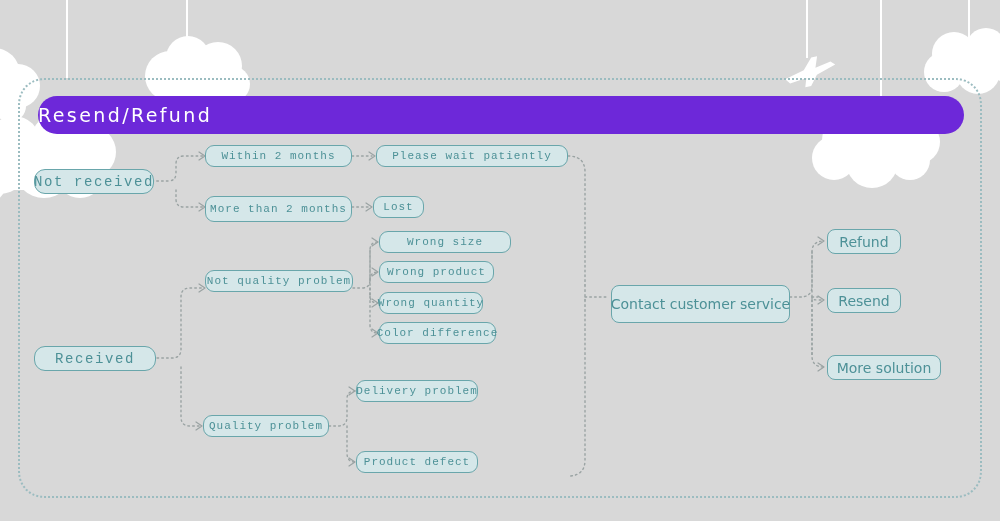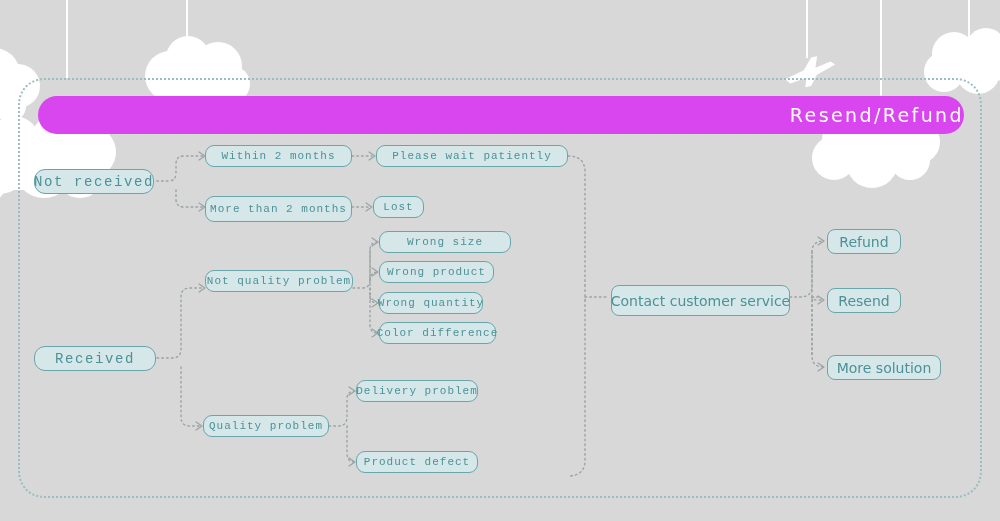--- a/index.html
+++ b/index.html
@@ -47,25 +47,25 @@
     box-sizing: border-box;
   }
 
   
   .banner {
     position: absolute;
     left: 38px;
     top: 96px;
     width: 926px;
     height: 38px;
-    background: #d946ef;
+    background: #6d28d9;
     border-radius: 19px;
     display: flex;
     align-items: center;
-    justify-content: flex-end;
+    justify-content: flex-start;
   }
   .banner-text {
     color: #ffffff;
     font-size: 19px;
     letter-spacing: 2.4px;
     font-weight: 400;
     white-space: nowrap;
   }
 
   
@@ -290,21 +290,21 @@
   <div class="node mono lvl2" style="left:379px; top:322px; width:117px; height:22px;">
     <span>Color difference</span>
   </div>
   <div class="node mono lvl2" style="left:356px; top:380px; width:122px; height:22px;">
     <span>Delivery problem</span>
   </div>
   <div class="node mono lvl2" style="left:356px; top:451px; width:122px; height:22px;">
     <span>Product defect</span>
   </div>
 
-  <div class="node plain" style="left:611px; top:285px; width:179px; height:31px;">
+  <div class="node plain" style="left:611px; top:285px; width:179px; height:38px;">
     <span>Contact customer service</span>
   </div>
 
   <div class="node plain" style="left:827px; top:229px; width:74px; height:25px;">
     <span>Refund</span>
   </div>
   <div class="node plain" style="left:827px; top:288px; width:74px; height:25px;">
     <span>Resend</span>
   </div>
   <div class="node plain" style="left:827px; top:355px; width:114px; height:25px;">

